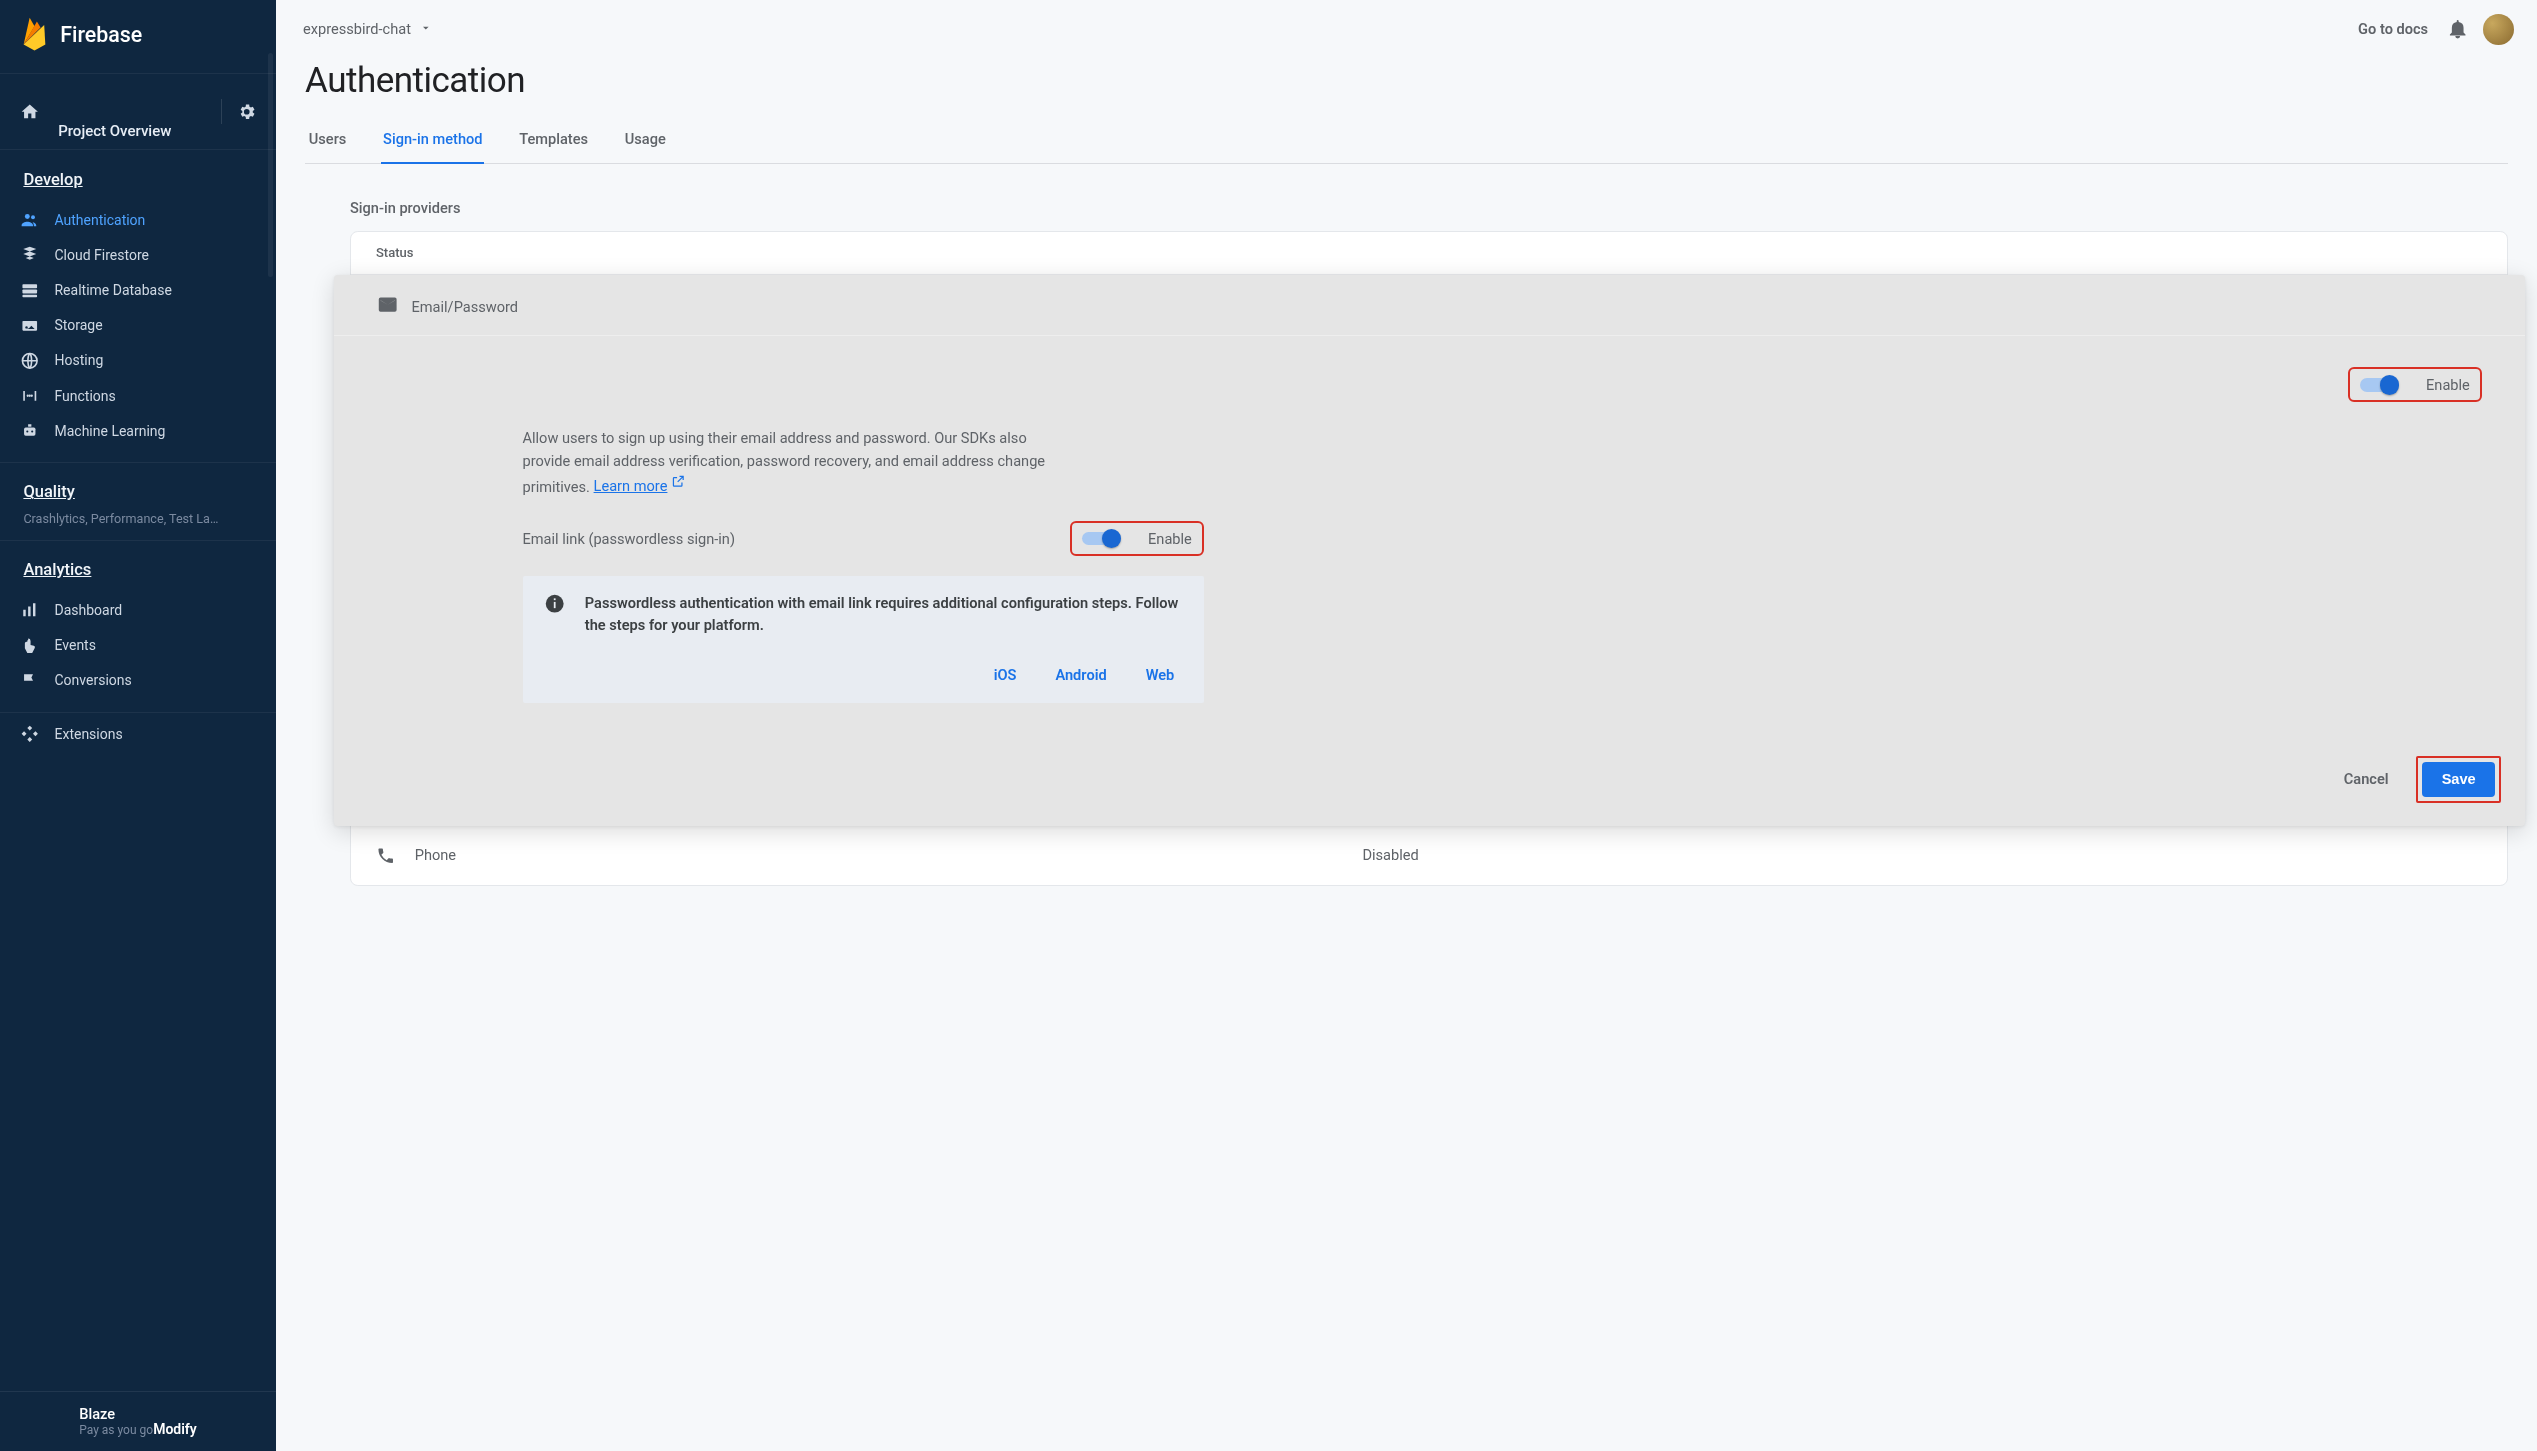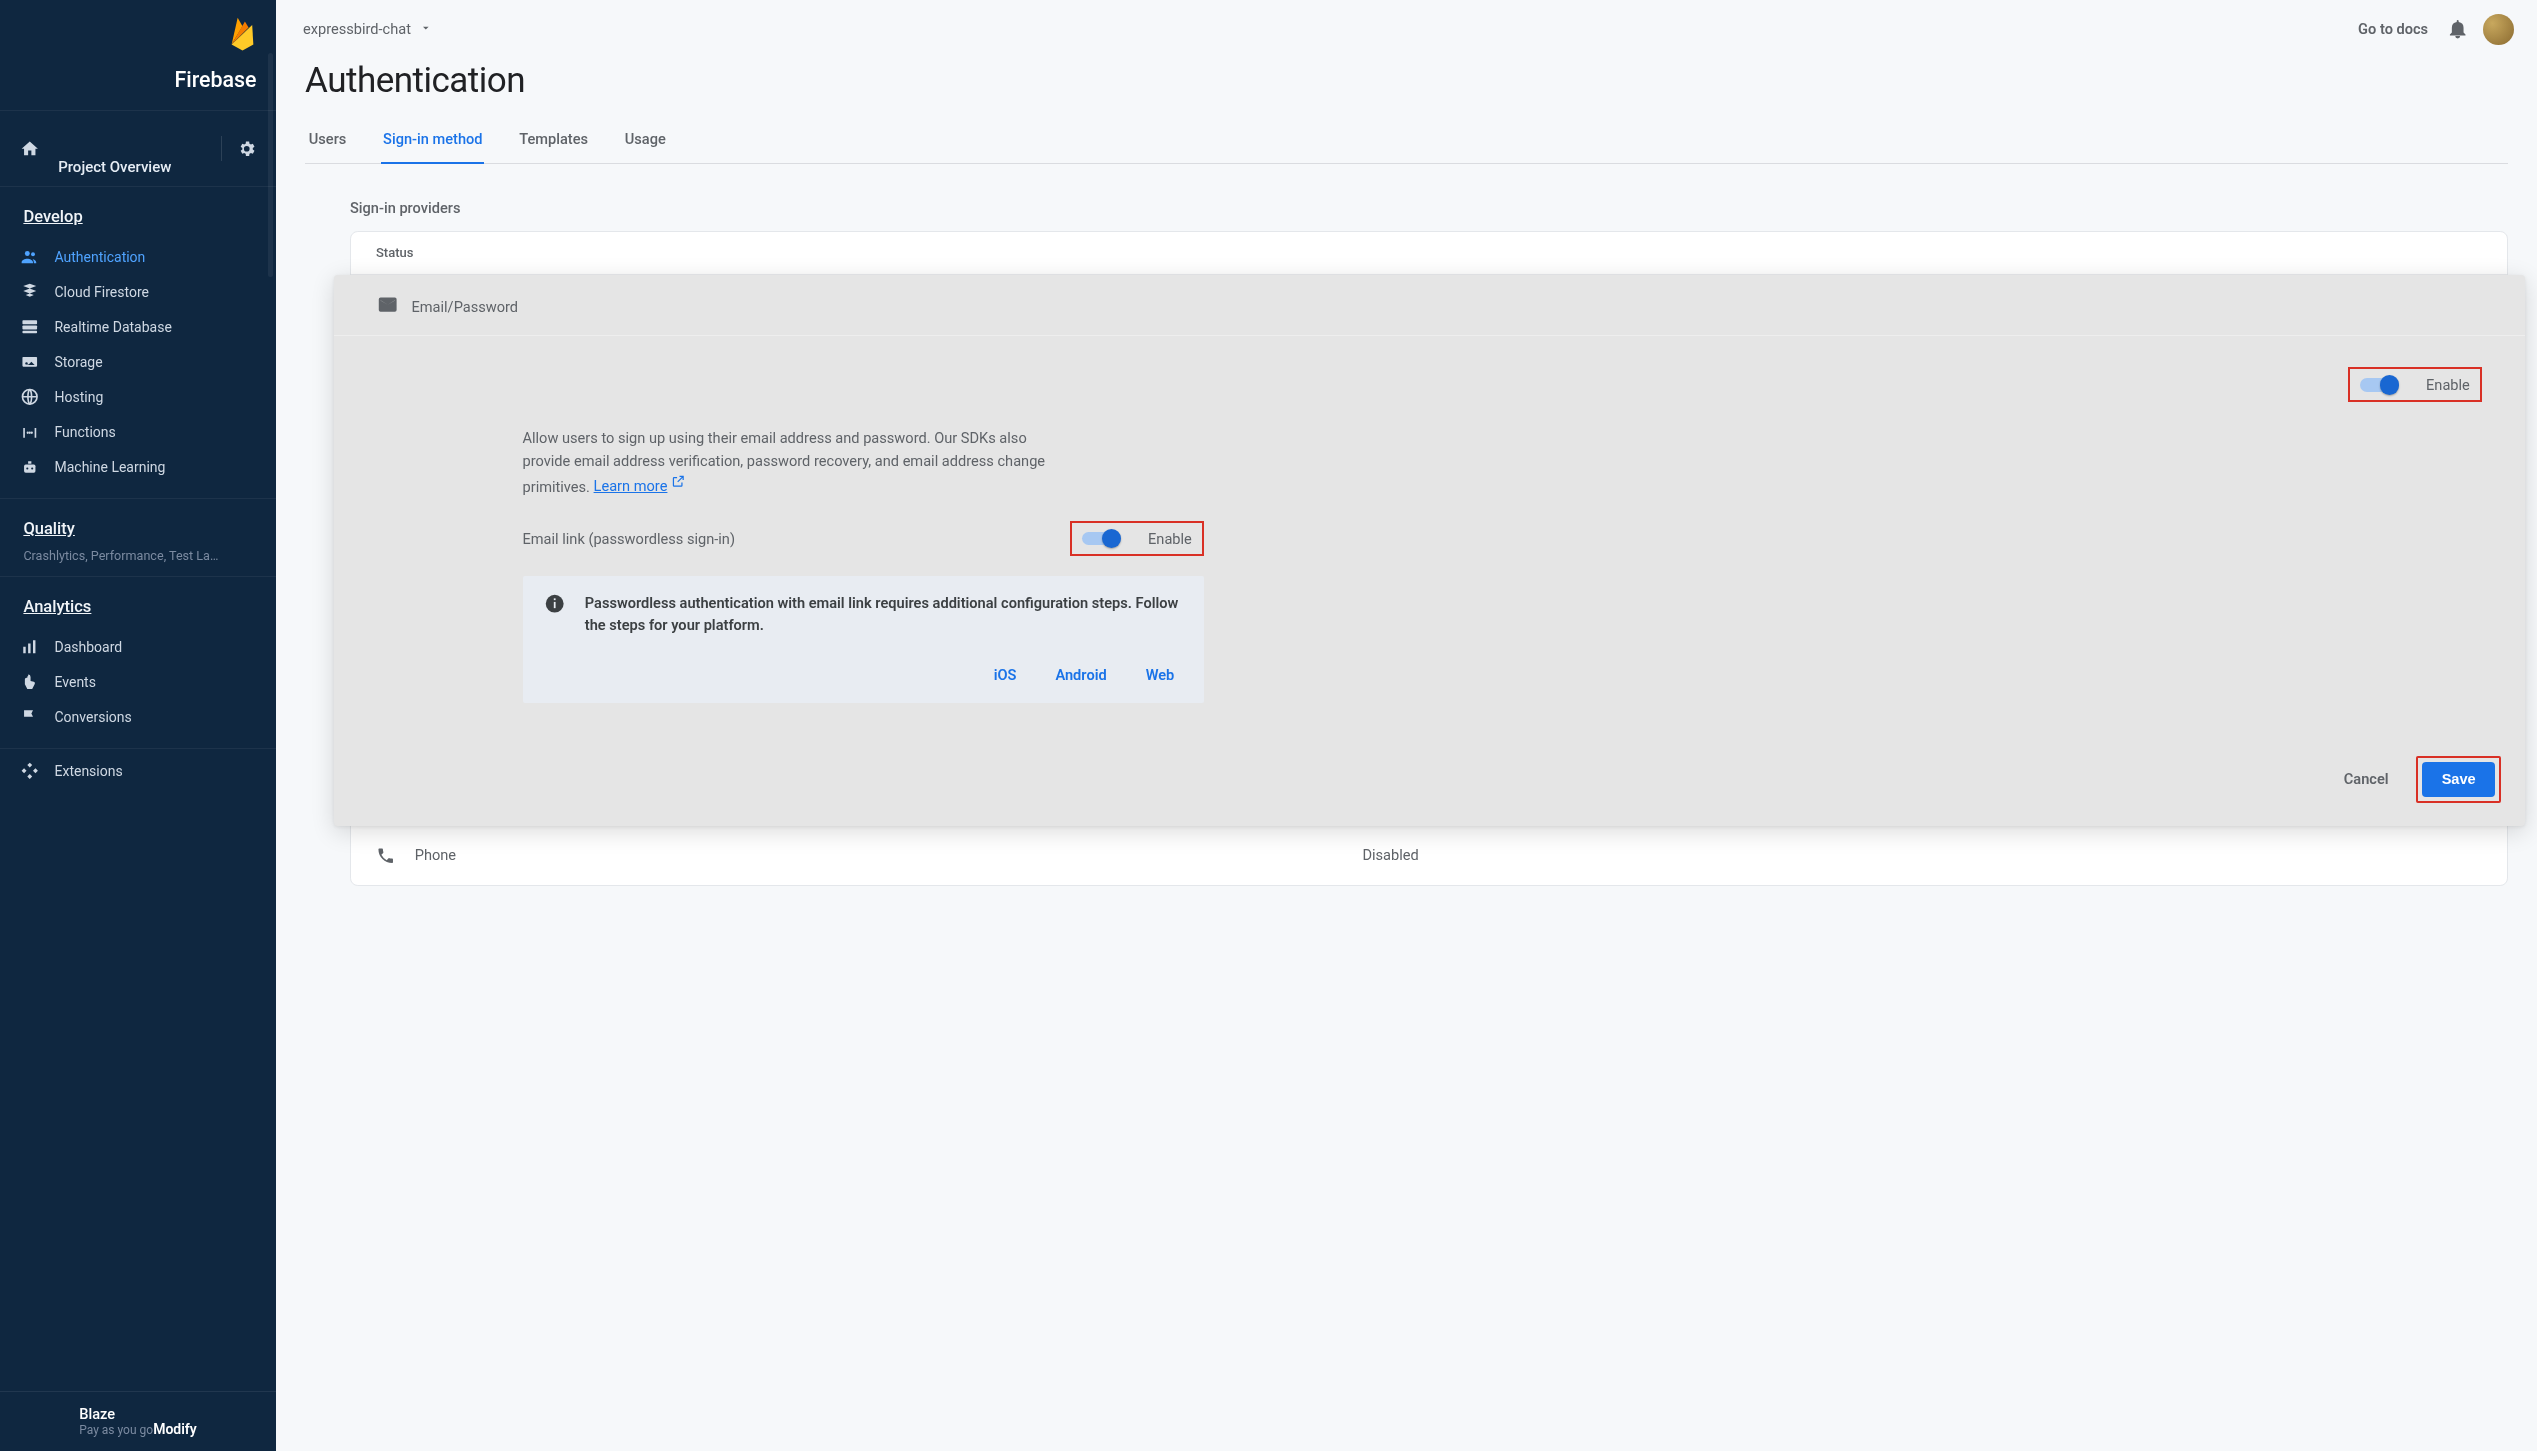--- a/index.html
+++ b/index.html
@@ -17,21 +17,21 @@
   .sidebar {
     width: 276px;
     flex: 0 0 276px;
     background: #0f2740;
     color: #fff;
     display: flex;
     flex-direction: column;
     overflow: hidden;
     position: relative;
   }
-  .sidebar-logo { display: flex; align-items: flex-end; gap: 11.7px; padding: 13.6px 19.5px 17.5px 19.5px; flex-direction: column; }
+  .sidebar-logo { display: flex; align-items: center; gap: 11.7px; padding: 13.6px 19.5px 17.5px 19.5px; }
   .sidebar-logo svg { width: 29px; height: 39px; }
   .sidebar-logo .brand { font-size: 21.4px; font-weight: 500; color: #fff; }
   .sidebar-scroll { overflow-y: auto; flex: 1; }
   .sidebar-divider { height: 1px; background: rgba(255,255,255,0.06); }
   .sidebar-project-row { display: flex; align-items: center; padding: 9.7px 11.7px 9.7px 19.5px; border-bottom: 1px solid rgba(255,255,255,0.06); }
   .sidebar-project-row .home-icon { width: 27px; color: #cfd8e3; margin-right:11.7px; display:flex; }
   .sidebar-project-row .project-label { font-size: 15px; color: #e6edf5; font-weight: 500; flex:1;margin-top:38px; }
   .sidebar-project-row .proj-divider { width:1px; height:25px; background:rgba(255,255,255,0.12); margin:0 7.8px; }
   .sidebar-project-row .gear { width:35px; height:35px; display:flex; align-items:center; justify-content:center; color:#cfd8e3; border-radius:50%; }
 
@@ -76,21 +76,21 @@
     border-radius:3.9px;
     box-shadow: 0 5.8px 23.4px rgba(0,0,0,0.14), 0 1px 3.9px rgba(0,0,0,0.08);
     padding: 0;
     z-index:2;
   }
   .expanded-head { display:flex; align-items:center; gap:13.6px; padding: 19.5px 43px 15.6px 43px; color:#5f6368; font-size:14.6px; border-bottom:1px solid #eee; }
   .expanded-body { padding: 31px 43px 23.4px 43px; }
   .toggle-row { display:flex; align-items:center; justify-content:flex-end; gap:13.6px; margin-bottom:25px; }
   .sub-toggle-line { display:flex; align-items:center; }
   .sub-toggle-label { flex:1; color:#5f6368; font-size:14.6px; }
-  .toggle-box { border:2.9px solid #d93025; padding: 5.8px 9.7px; display:flex; align-items:center; gap:27px; border-radius:0; }
+  .toggle-box { border:2.9px solid #d93025; padding: 5.8px 9.7px; display:flex; align-items:center; gap:27px; border-radius:6px; }
   .toggle-label { font-size:14.6px; color:#5f6368; }
   .switch { position:relative; width:39px; height:19.5px; }
   .switch-track { position:absolute; inset:1.9px 0; height:13.6px; top:2.9px; background:#a7c8f2; border-radius:9.7px; }
   .switch-knob { position:absolute; right:0; top:0; width:19.5px; height:19.5px; background:#1967d2; border-radius:50%; box-shadow:0 1px 1.9px rgba(0,0,0,0.3); }
 
   .desc { color:#5f6368; font-size:14.6px; line-height:1.55; max-width:681px; padding-left:146px; margin-bottom:23.4px; }
   .desc a { color:#1a73e8; text-decoration:underline; }
   .ext-icon { display:inline-block; vertical-align:text-bottom; margin-left:3.9px; }
 
   .sub-block { padding-left:146px; max-width:827px; }

